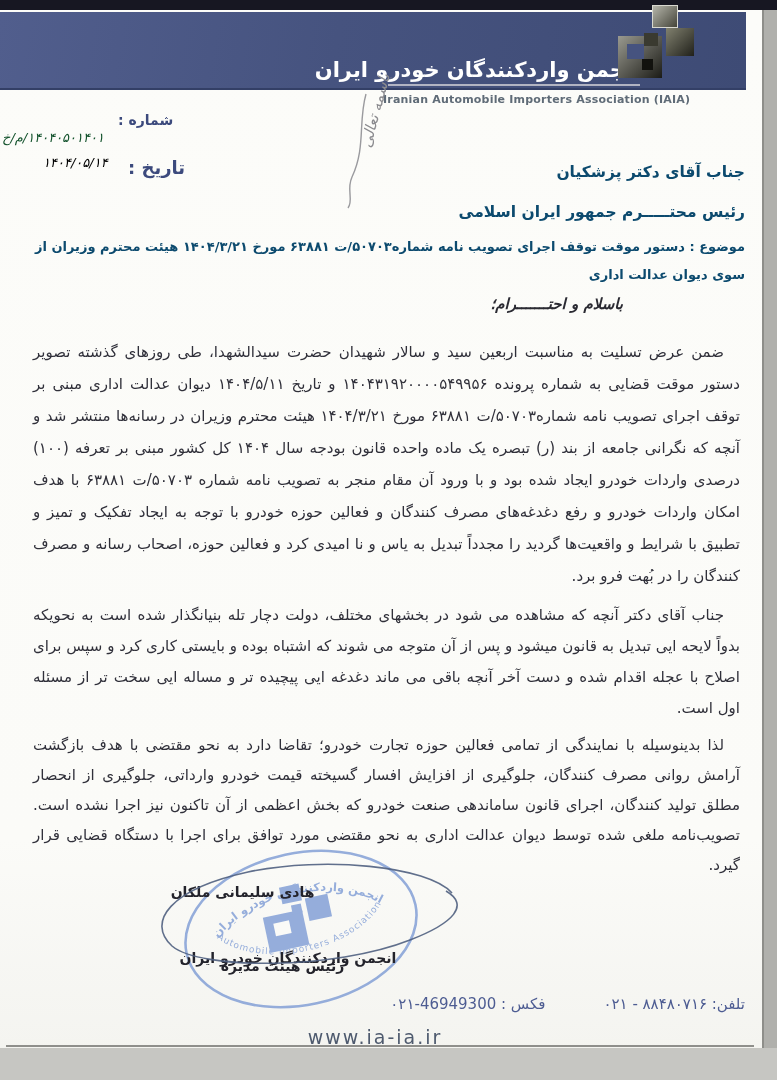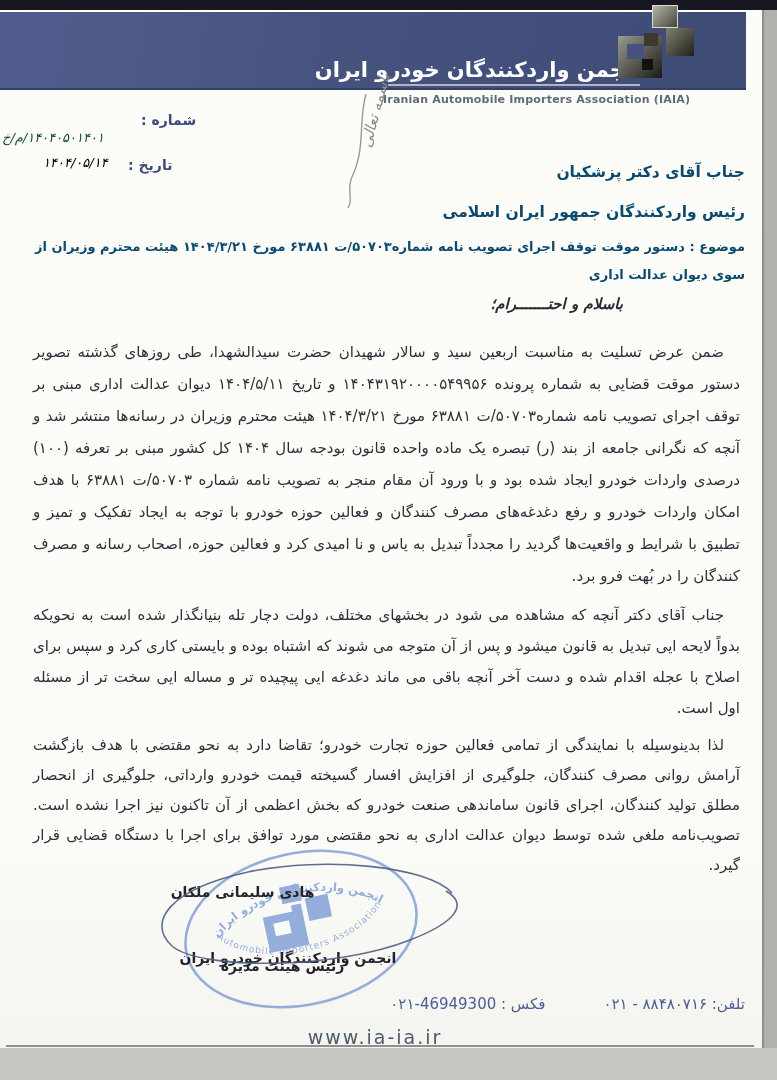--- a/index.html
+++ b/index.html
@@ -36,24 +36,24 @@
          background:linear-gradient(135deg,#9a9a90,#1b1b16); }
   .lgA-hole { position:absolute; left:9px; top:8px; width:17px; height:15px; background:#46537f; }
   .lgA-dot  { position:absolute; left:24px; top:23px; width:11px; height:11px; background:#12120e; }
   .lgB { position:absolute; left:666px; top:28px; width:28px; height:28px;
          background:linear-gradient(135deg,#81816f,#20201a); }
   .lgC { position:absolute; left:644px; top:33px; width:14px; height:13px; background:#3a3a30; }
   .lgD { position:absolute; left:652px; top:5px; width:26px; height:23px;
          background:linear-gradient(135deg,#b5b5aa,#45453a); border:1px solid #d8d8d0; }
 
   
-  .num-label  { position:absolute; left:118px; top:112px; color:#3c4a7d; font-size:14px; font-weight:600; direction:rtl;margin-left:23px; }
+  .num-label  { position:absolute; left:118px; top:112px; color:#3c4a7d; font-size:14px; font-weight:600; direction:rtl; }
   .num-value  { position:absolute; left:2px;  top:110px; width:114px; color:#14532d; font-size:13px;
                 font-style:italic; direction:rtl; text-align:left; white-space:nowrap;margin-top:20px; }
-  .date-label { position:absolute; left:128px; top:157px; color:#3c4a7d; font-size:14px; font-weight:600; direction:rtl; }
+  .date-label { position:absolute; left:128px; top:157px; color:#3c4a7d; font-size:18px; font-weight:600; direction:rtl; }
   .date-value { position:absolute; left:43px; top:155px; width:96px; color:#000000; font-size:13px;
                 font-style:italic; direction:rtl; text-align:left; white-space:nowrap; }
 
   .besmeleh { position:absolute; left:316px; top:118px; width:110px; color:#8b8b8f;
               font-size:15px; font-style:italic; direction:rtl; white-space:nowrap;
               transform:rotate(-75deg); transform-origin:center; }
   .besmeleh-flourish { position:absolute; left:340px; top:92px; }
 
   
   .rtl-bold { direction:rtl; font-weight:bold; color:#0c4a6e; }
@@ -118,21 +118,21 @@
   <div class="num-value">۱۴۰۴۰۵۰۱۴۰۱/م/خ</div>
   <div class="date-label">تاریخ :</div>
   <div class="date-value">۱۴۰۴/۰۵/۱۴</div>
 
   <div class="besmeleh">باسمه تعالی</div>
   <svg class="besmeleh-flourish" width="40" height="120" viewBox="0 0 40 120">
     <path d="M 26 2 C 18 30, 26 55, 12 85 C 6 98, 14 108, 8 116" stroke="#9a9a9e" stroke-width="1.4" fill="none"></path>
   </svg>
 
   <div class="recipient-name rtl-bold">جناب آقای دکتر پزشکیان</div>
-  <div class="recipient-title rtl-bold">رئیس واردکنندگان جمهور ایران اسلامی</div>
+  <div class="recipient-title rtl-bold">رئیس محتـــــرم جمهور ایران اسلامی</div>
   <div class="subject rtl-bold">موضوع : دستور موقت توقف اجرای تصویب نامه شماره۵۰۷۰۳/ت ۶۳۸۸۱ مورخ ۱۴۰۴/۳/۲۱ هیئت محترم وزیران از سوی دیوان عدالت اداری</div>
   <div class="salutation">باسلام و احتـــــــرام؛</div>
 
   <div class="para p1">ضمن عرض تسلیت به مناسبت اربعین سید و سالار شهیدان حضرت سیدالشهدا، طی روزهای گذشته تصویر دستور موقت قضایی به شماره پرونده ۱۴۰۴۳۱۹۲۰۰۰۰۵۴۹۹۵۶ و تاریخ ۱۴۰۴/۵/۱۱ دیوان عدالت اداری مبنی بر توقف اجرای تصویب نامه شماره۵۰۷۰۳/ت ۶۳۸۸۱ مورخ ۱۴۰۴/۳/۲۱ هیئت محترم وزیران در رسانه‌ها منتشر شد و آنچه که نگرانی جامعه از بند (ر) تبصره یک ماده واحده قانون بودجه سال ۱۴۰۴ کل کشور مبنی بر تعرفه (۱۰۰) درصدی واردات خودرو ایجاد شده بود و با ورود آن مقام منجر به تصویب نامه شماره ۵۰۷۰۳/ت ۶۳۸۸۱ با هدف امکان واردات خودرو و رفع دغدغه‌های مصرف کنندگان و فعالین حوزه خودرو با توجه به ایجاد تفکیک و تمیز و تطبیق با شرایط و واقعیت‌ها گردید را مجدداً تبدیل به یاس و نا امیدی کرد و فعالین حوزه، اصحاب رسانه و مصرف کنندگان را در بُهت فرو برد.</div>
   <div class="para p2">جناب آقای دکتر آنچه که مشاهده می شود در بخشهای مختلف، دولت دچار تله بنیانگذار شده است به نحویکه بدواً لایحه ایی تبدیل به قانون میشود و پس از آن متوجه می شوند که اشتباه بوده و بایستی کاری کرد و سپس برای اصلاح با عجله اقدام شده و دست آخر آنچه باقی می ماند دغدغه ایی پیچیده تر و مساله ایی سخت تر از مسئله اول است.</div>
   <div class="para p3">لذا بدینوسیله با نمایندگی از تمامی فعالین حوزه تجارت خودرو؛ تقاضا دارد به نحو مقتضی با هدف بازگشت آرامش روانی مصرف کنندگان، جلوگیری از افزایش افسار گسیخته قیمت خودرو وارداتی،  جلوگیری از انحصار مطلق تولید کنندگان، اجرای قانون ساماندهی صنعت خودرو که بخش اعظمی از آن تاکنون نیز اجرا نشده است. تصویب‌نامه ملغی شده توسط دیوان عدالت اداری به نحو مقتضی مورد توافق برای اجرا با دستگاه قضایی قرار گیرد.</div>
 
   <svg class="stamp" viewBox="0 0 246 162">
     <defs>
       <path id="stampTopArc" d="M 20 104 A 104 68 0 0 1 226 104" fill="none"></path>

